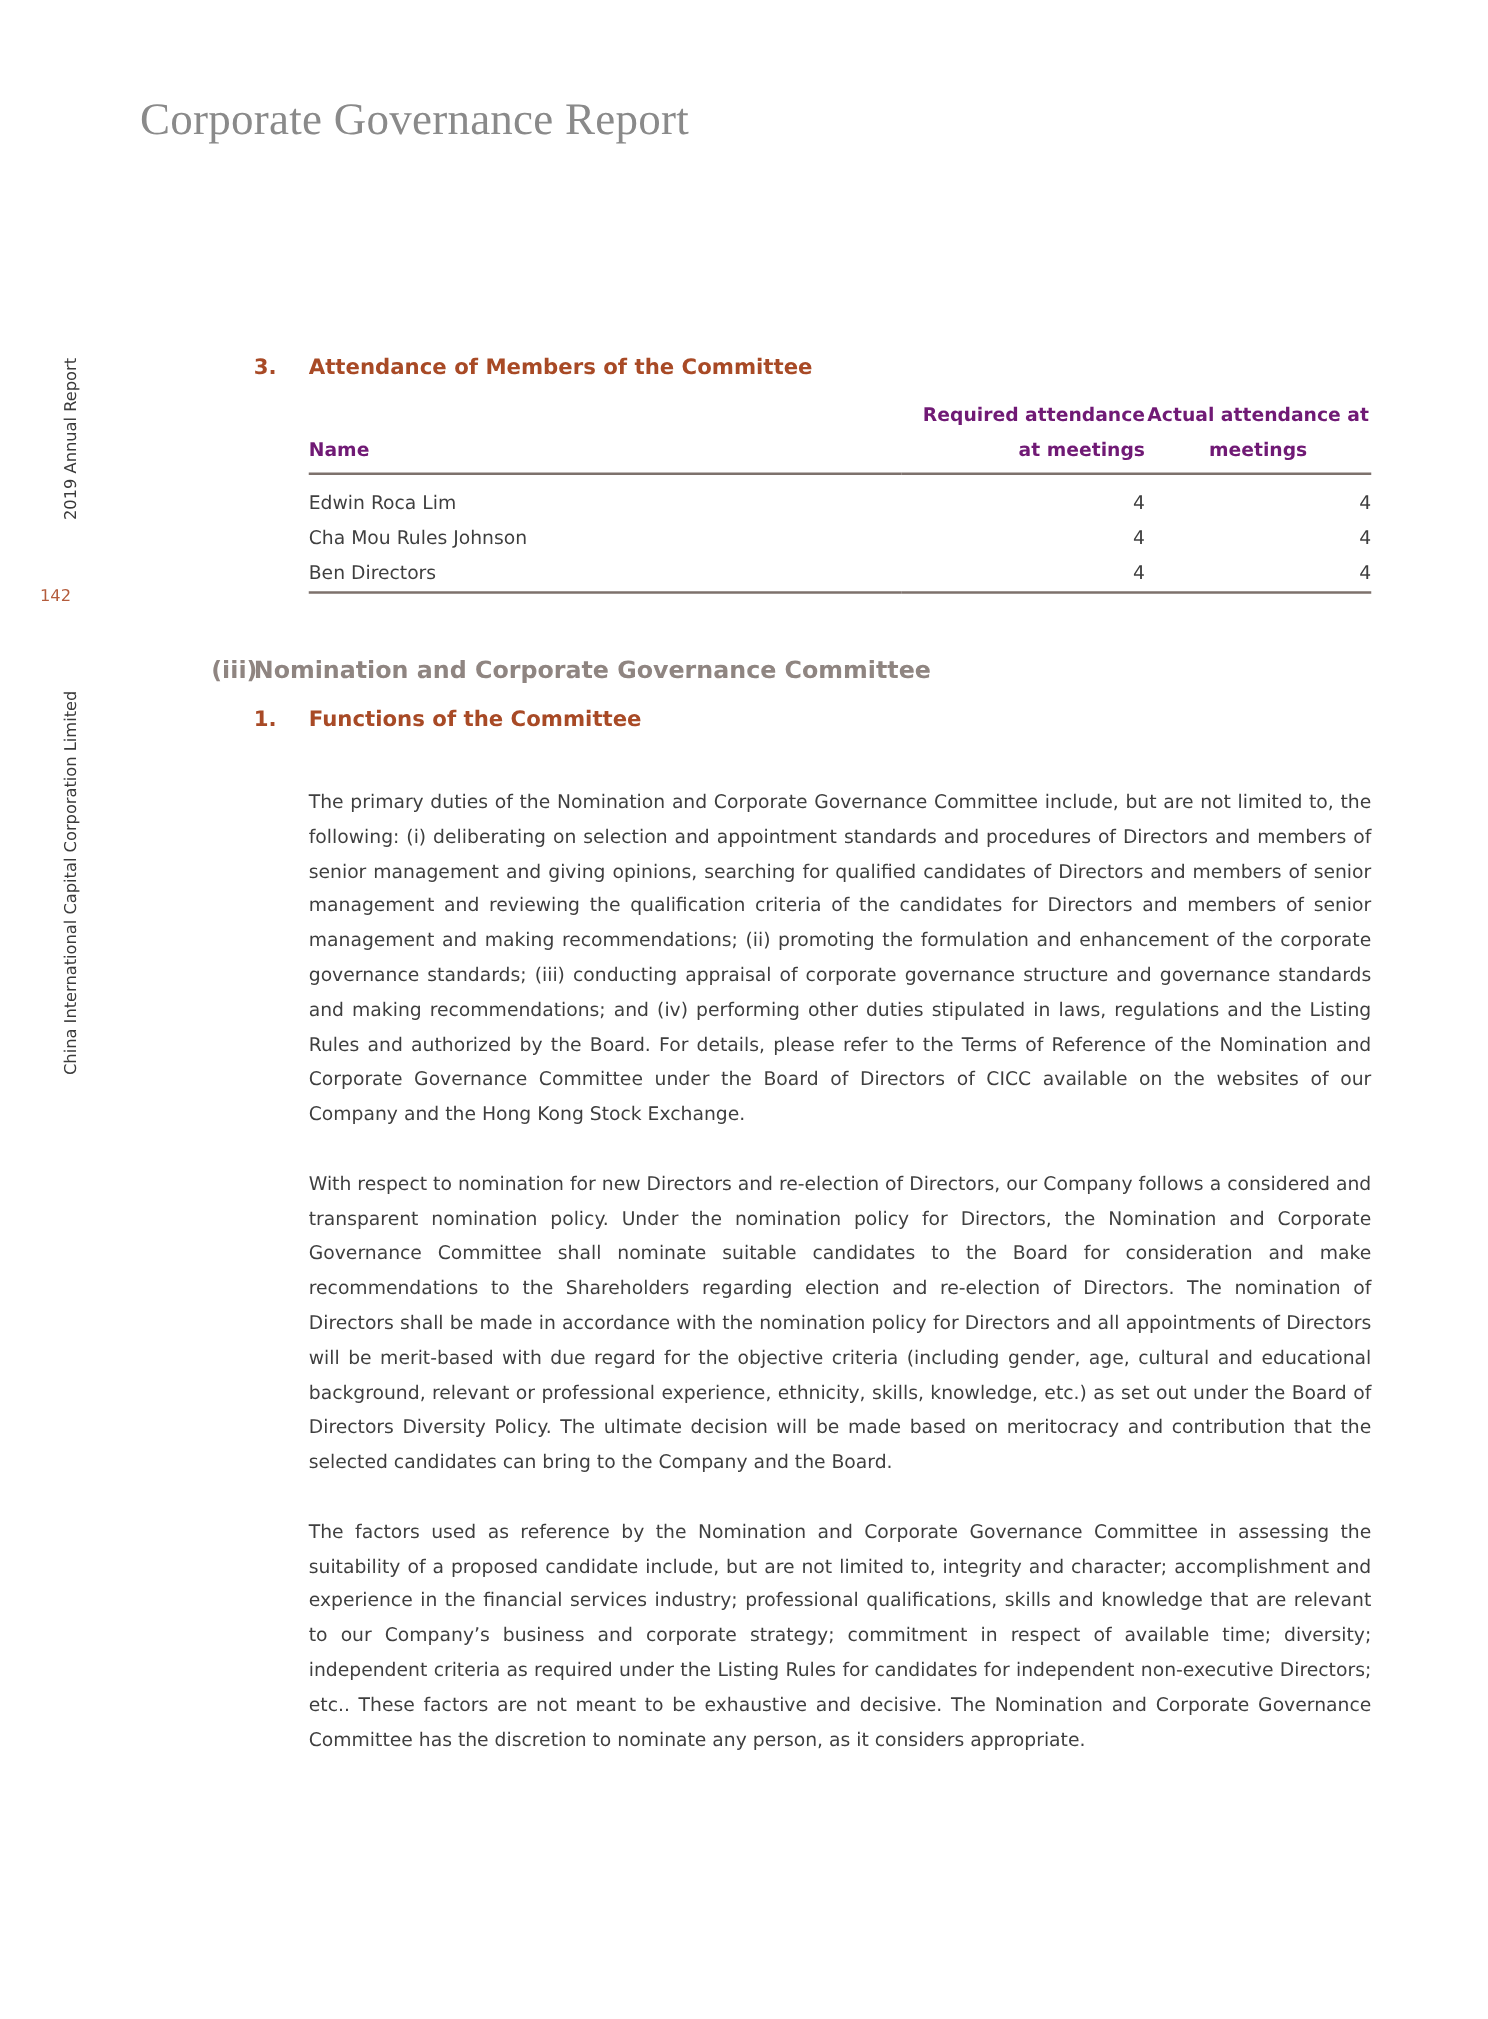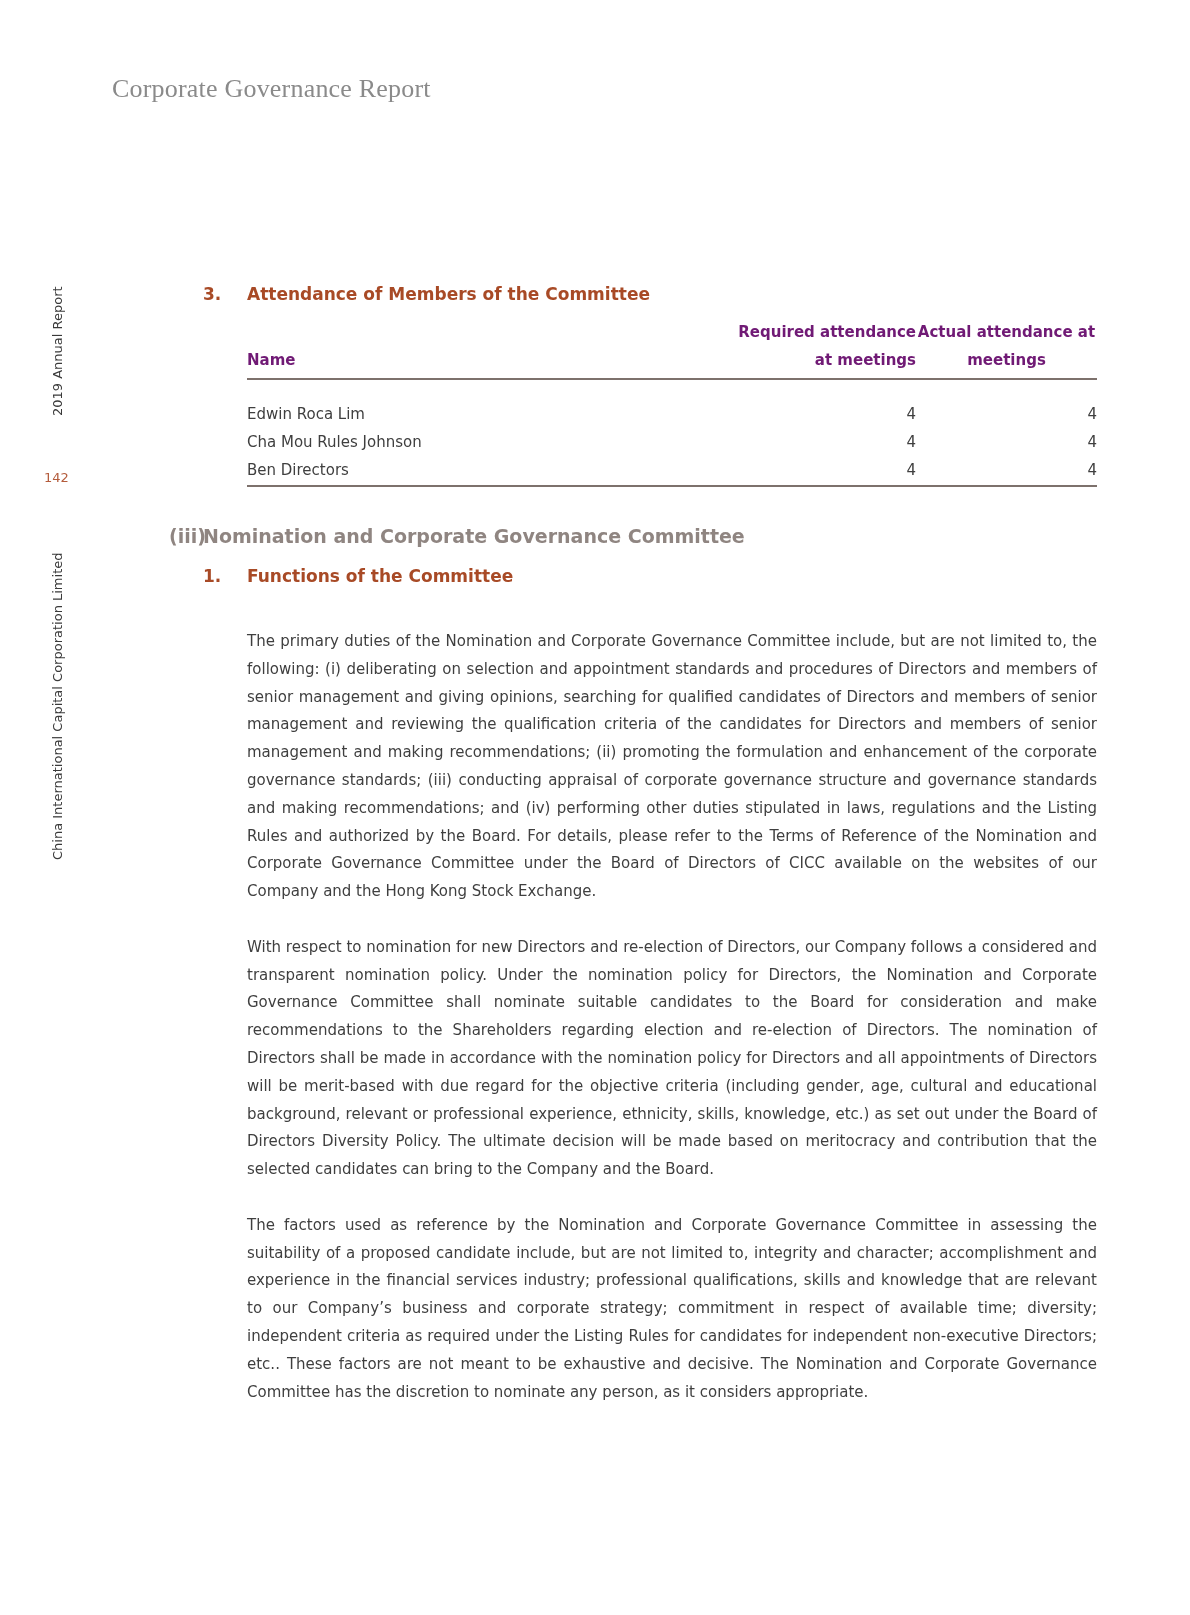--- a/index.html
+++ b/index.html
@@ -13,42 +13,42 @@
       position: relative;
       overflow: hidden;
       font-family: "DejaVu Sans", sans-serif;
       color: #3a3a3a;
     }
     .page-title {
       position: absolute;
       left: 112px;
       top: 74px;
       font-family: "Liberation Serif", "DejaVu Serif", serif;
-      font-size: 26px;
+      font-size: 36px;
       font-weight: normal;
       color: #8a8a8a;
       letter-spacing: 0.2px;
       margin: 0;
       white-space: nowrap;
     }
     
     .side-text {
       position: absolute;
       font-family: "DejaVu Sans", sans-serif;
       font-size: 13px;
       color: #3a3a3a;
       white-space: nowrap;
       transform-origin: left top;
       transform: rotate(-90deg);
     }
     .side-report { left: 50px; top: 416px; }
     .side-company { left: 50px; top: 860px; }
     .page-number {
       position: absolute;
-      left: 44px;
+      left: 32px;
       top: 470px;
       font-size: 13px;
       color: #b45c3c;
     }
 
     .sec-heading {
       position: absolute;
       font-weight: bold;
       color: #a84a26;
       font-size: 17px;
@@ -96,21 +96,21 @@
     }
     .att-table th.name-col { text-align: left; width: 474px; }
     .att-table th.req-col { text-align: right; width: 195px; }
     .att-table th.act-col { width: 181px; }
     .att-table td {
       color: #3f3f3f;
       line-height: 28px;
       padding: 0;
     }
     .att-table td.num { text-align: right; padding-right: 0; }
-    .att-table tbody tr:first-child td { padding-top: 20px; }
+    .att-table tbody tr:first-child td { padding-top: 8px; }
     .att-table tbody tr:last-child td { border-bottom: 2px solid #7d716c; padding-bottom: 1px; }
     .att-table tbody td.num.req { padding-right: 0; }
 
     .body-paras {
       position: absolute;
       left: 247px;
       top: 628px;
       width: 850px;
       font-size: 15px;
       line-height: 27.8px;

